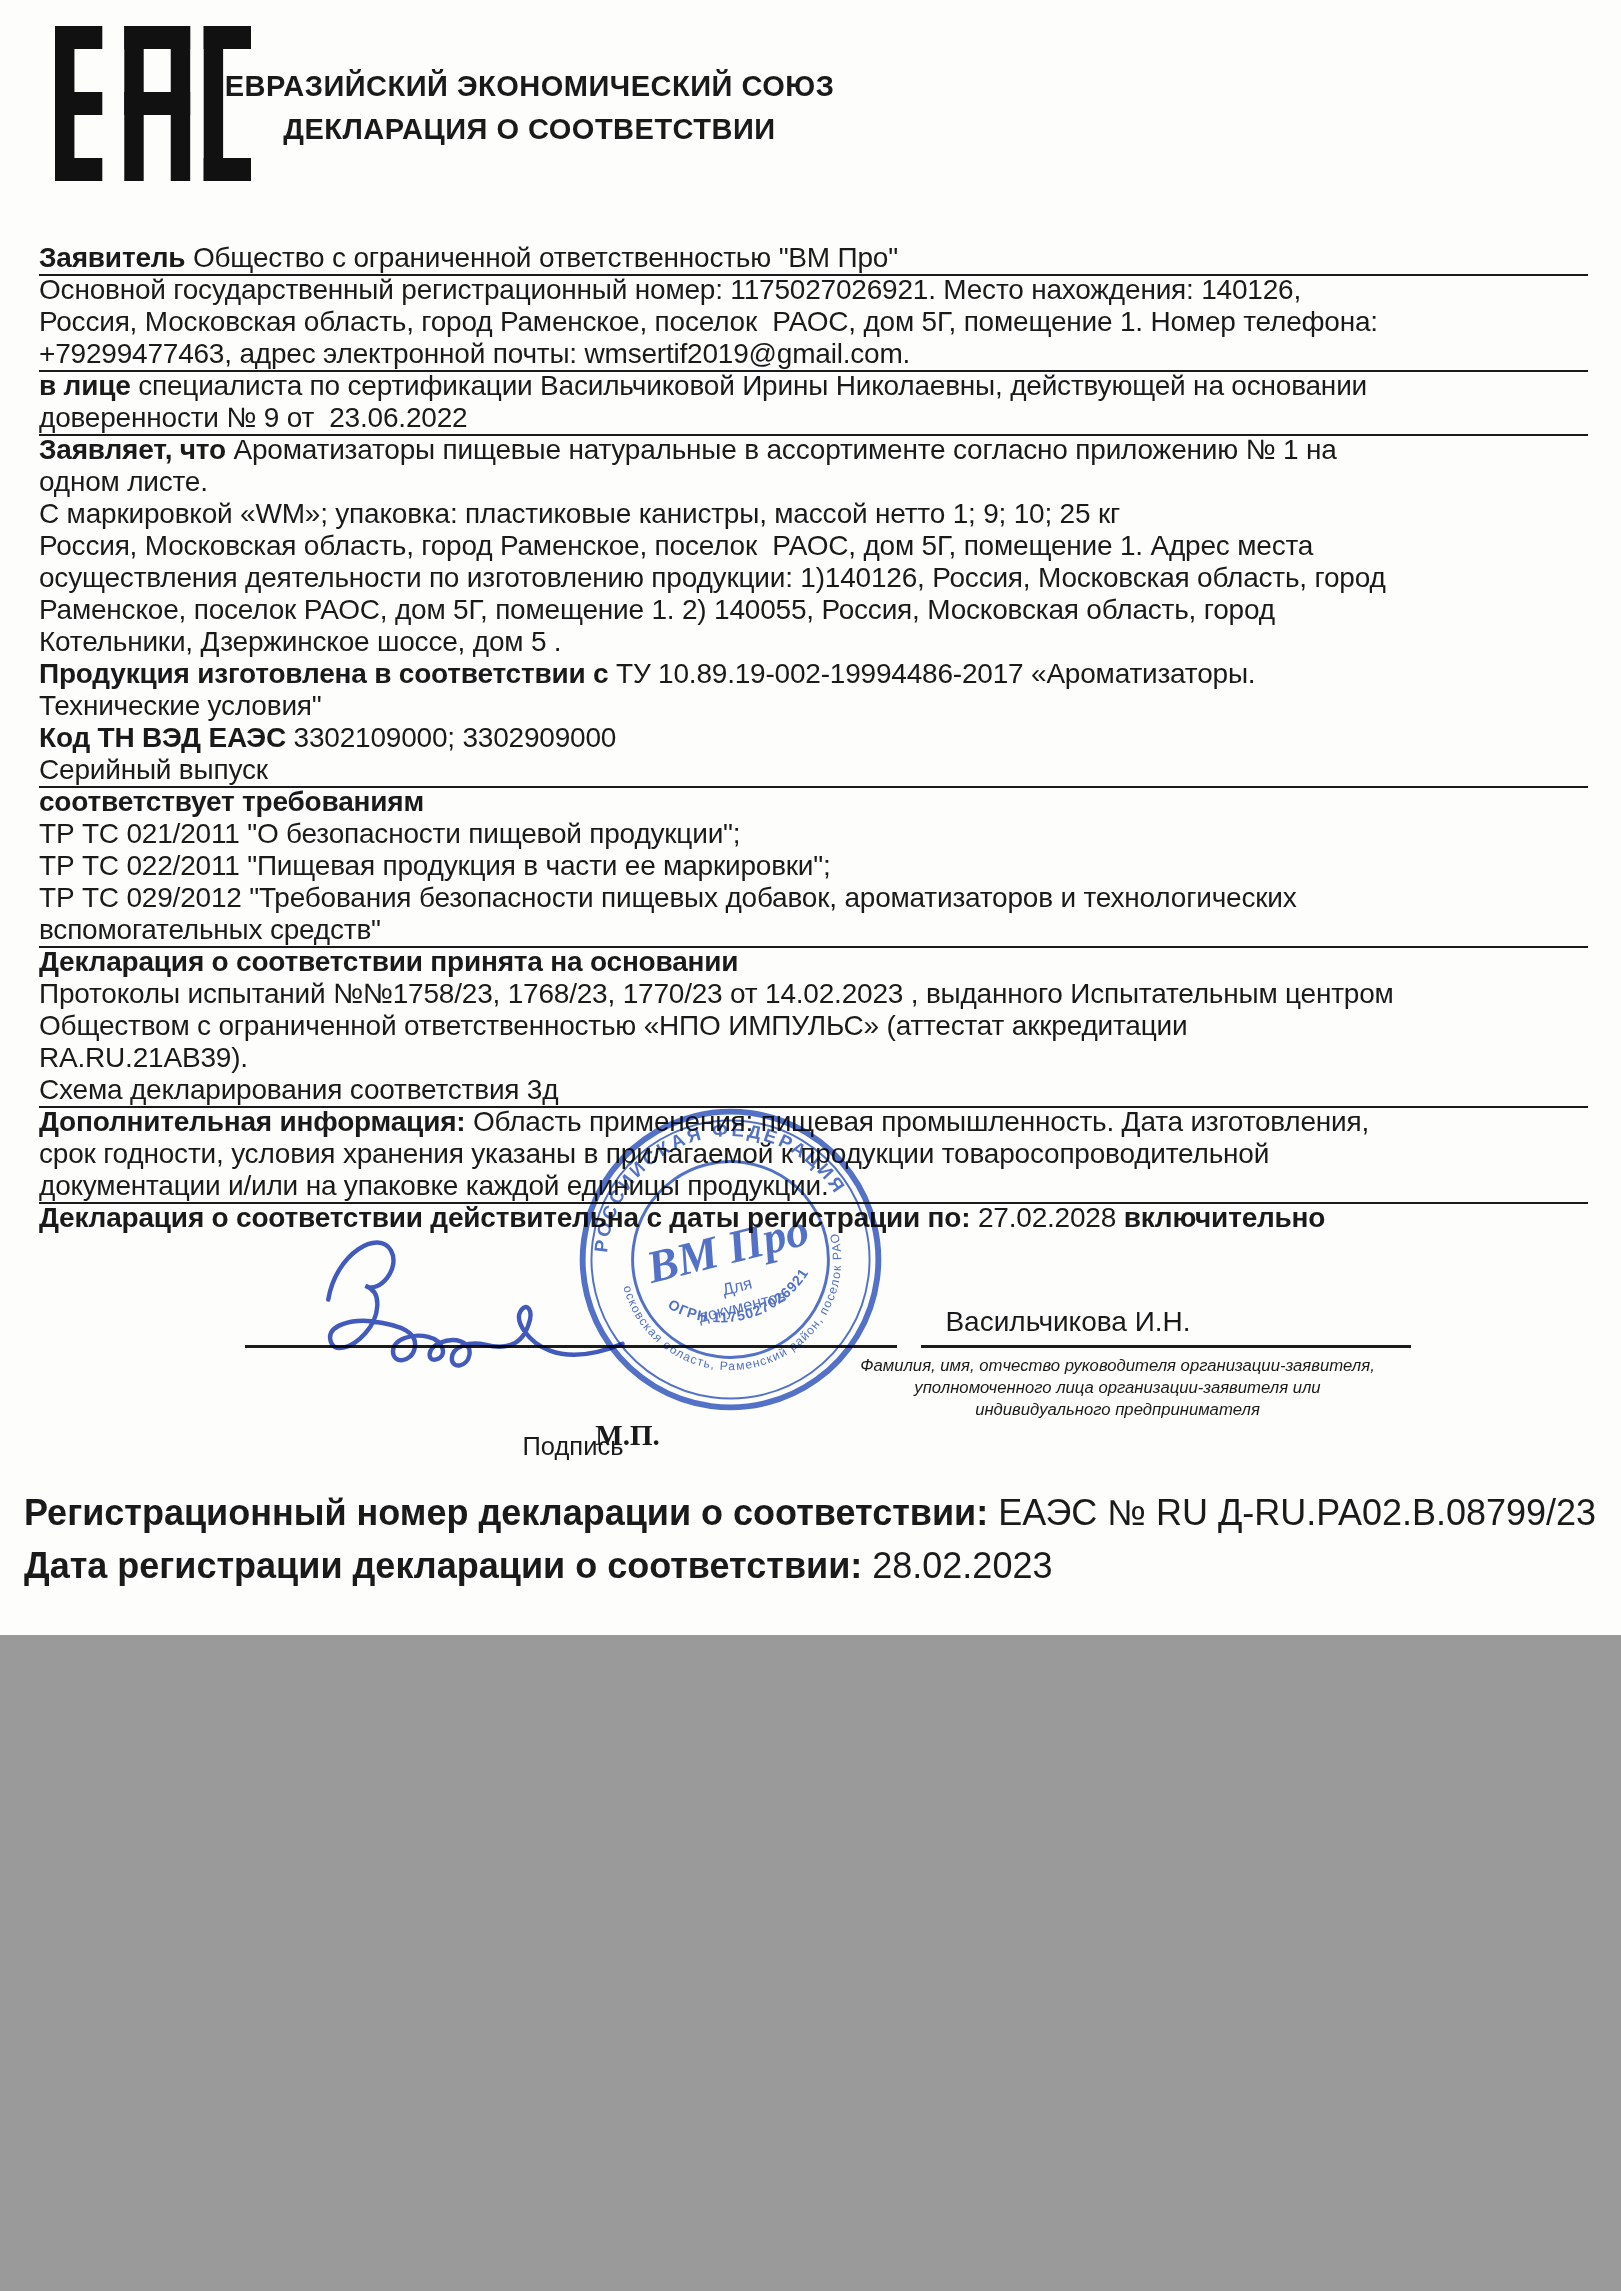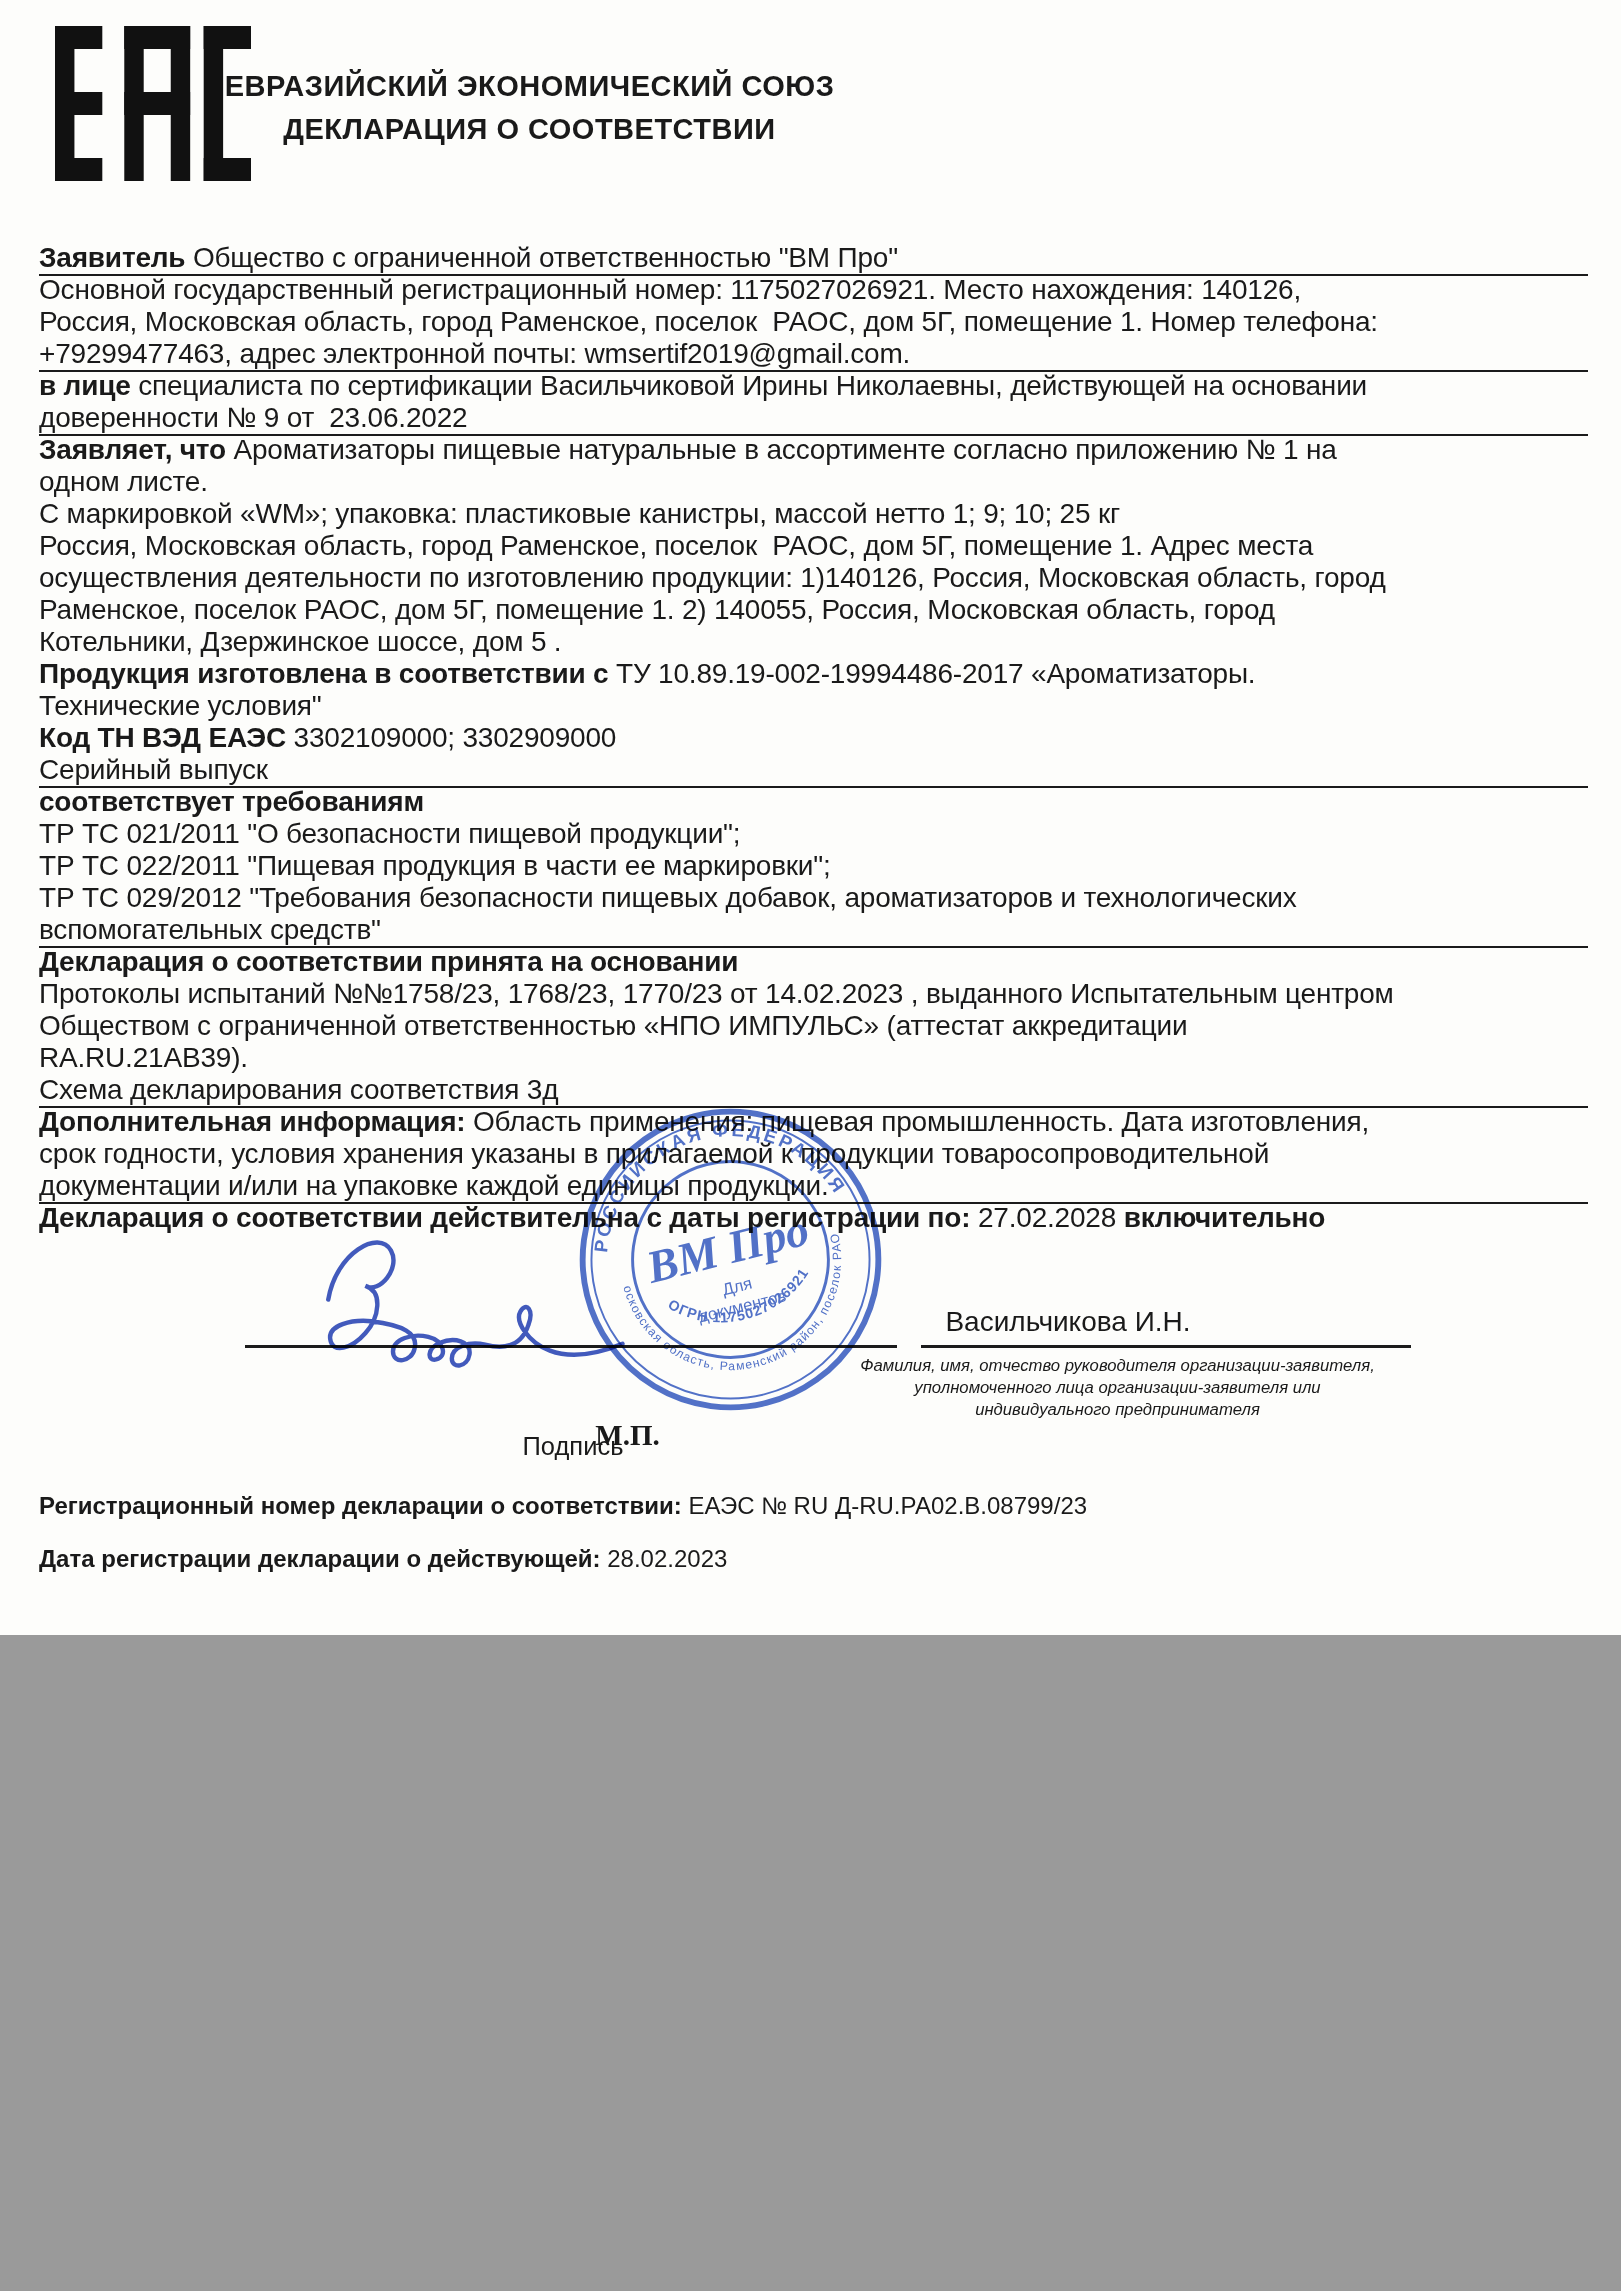--- a/index.html
+++ b/index.html
@@ -24,21 +24,21 @@
   .sig-rule-right{left:921px;top:1345px;width:490px;}
   .sig-label{left:387px;top:1432px;width:372px;text-align:center;font-size:25.5px;}
   .seal-note{left:510px;top:1419px;width:235px;text-align:center;
     font-family:"Liberation Serif",serif;font-weight:bold;font-size:29px;}
   .approver-name{left:774px;top:1306px;width:588px;text-align:center;font-size:28px;}
   .approver-caption{left:843px;top:1355px;width:549px;text-align:center;
     font-size:16.7px;line-height:22px;font-style:italic;}
   .signature-svg{left:289px;top:1223px;width:461px;height:167px;mix-blend-mode:multiply;}
   .stamp-svg{left:567px;top:1096px;width:327px;height:327px;mix-blend-mode:multiply;opacity:.9;}
   
-  .footer-row{left:39px;width:1549px;font-size:24px;white-space:pre;}
+  .footer-row{left:24px;width:1549px;font-size:36px;white-space:pre;}
   .reg-number-row{top:1492px;}
   .reg-date-row{top:1545px;}
   
   .scan-artifact{left:867px;top:1669px;width:2px;height:225px;background:#c9c9c9;opacity:.65;}
 </style>
 </head>
 <body>
 
 <div class="page">
 
@@ -145,17 +145,17 @@
         <text x="0" y="34" text-anchor="middle" font-size="17" font-family="Liberation Sans, sans-serif">Для</text>
         <text x="0" y="55" text-anchor="middle" font-size="17" font-family="Liberation Sans, sans-serif">документов</text>
         <text font-size="14.5" font-weight="bold" letter-spacing="1" text-anchor="middle" font-family="Liberation Sans, sans-serif">
           <textPath href="#arcOgrn" startOffset="50%">ОГРН 1175027026921</textPath>
         </text>
       </g>
     </g>
   </svg>
 
   <div class="abs footer-row reg-number-row"><span class="b">Регистрационный номер декларации о соответствии:</span> <span>ЕАЭС № RU Д-RU.РА02.В.08799/23</span></div>
-  <div class="abs footer-row reg-date-row"><span class="b">Дата регистрации декларации о действующей:</span> <span>28.02.2023</span></div>
+  <div class="abs footer-row reg-date-row"><span class="b">Дата регистрации декларации о соответствии:</span> <span>28.02.2023</span></div>
 
   <div class="abs scan-artifact"></div>
 </div>
 
 
 </body></html>

